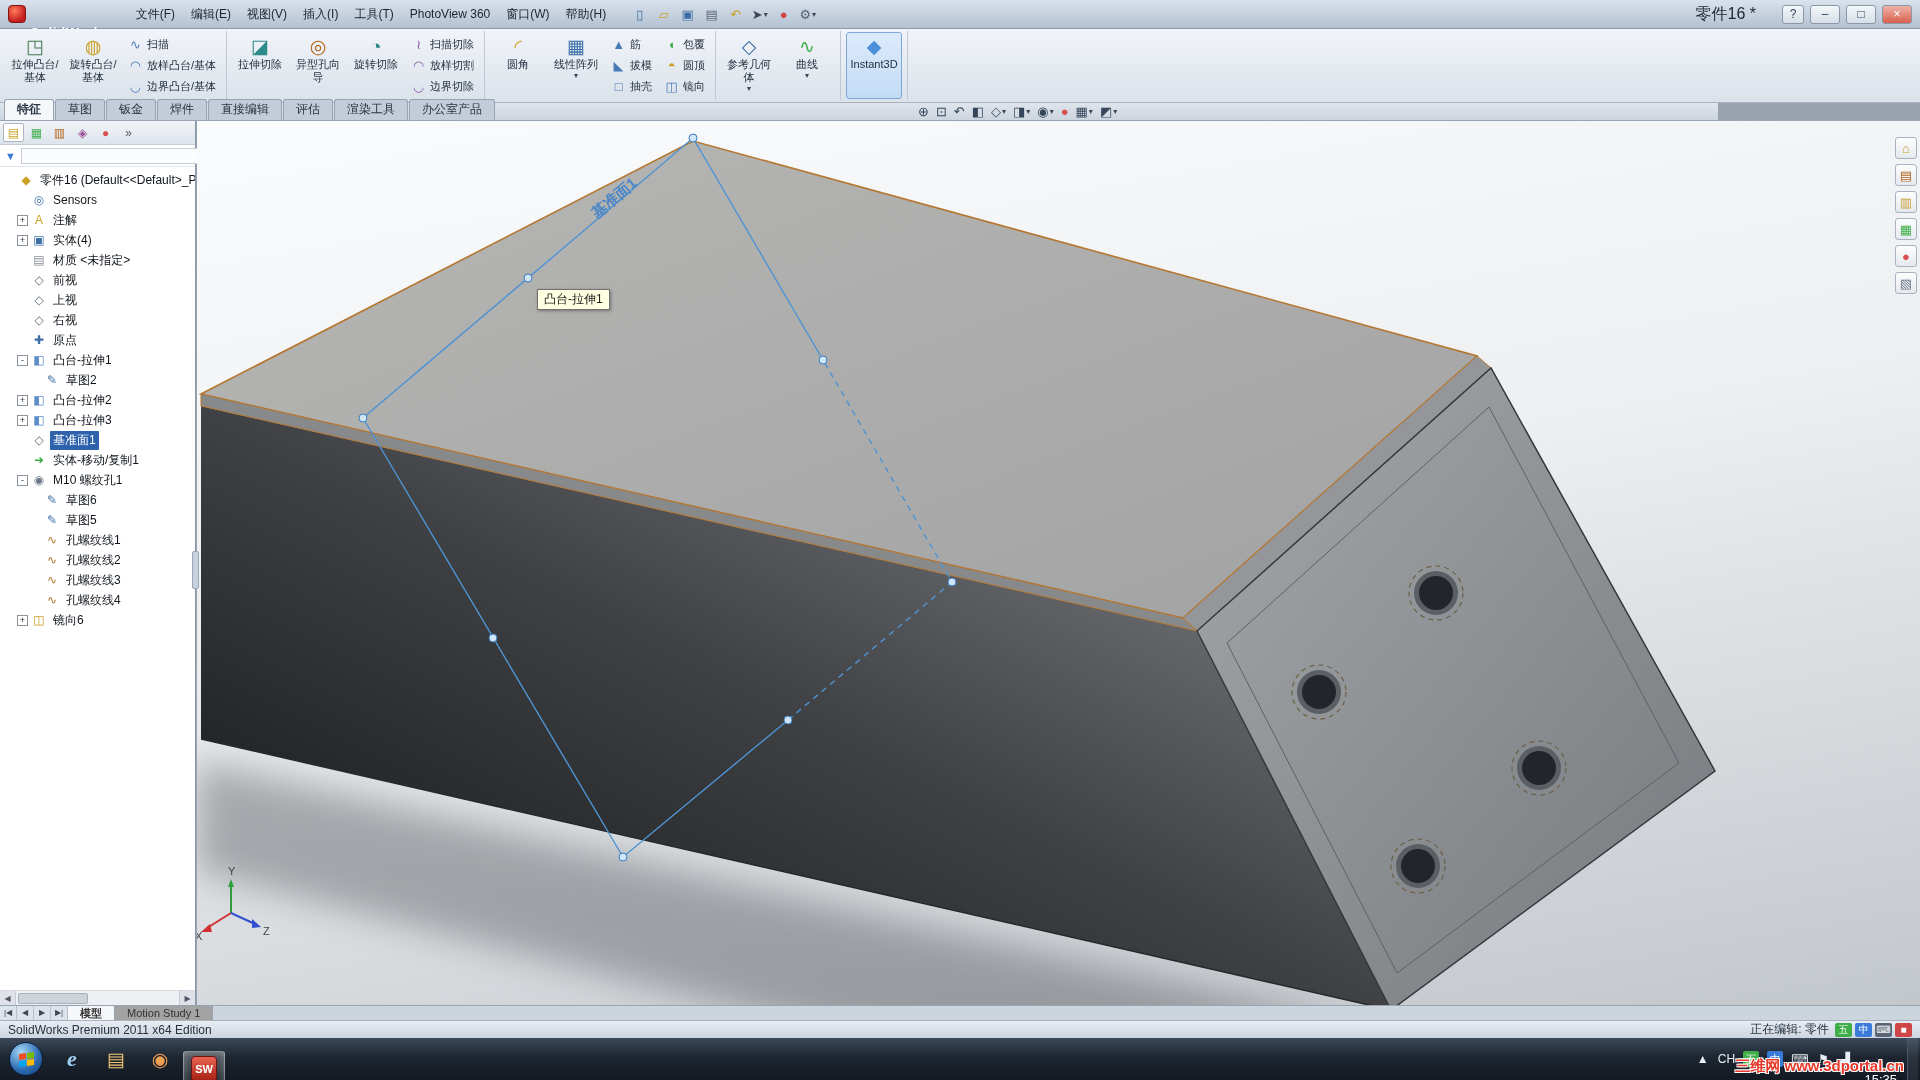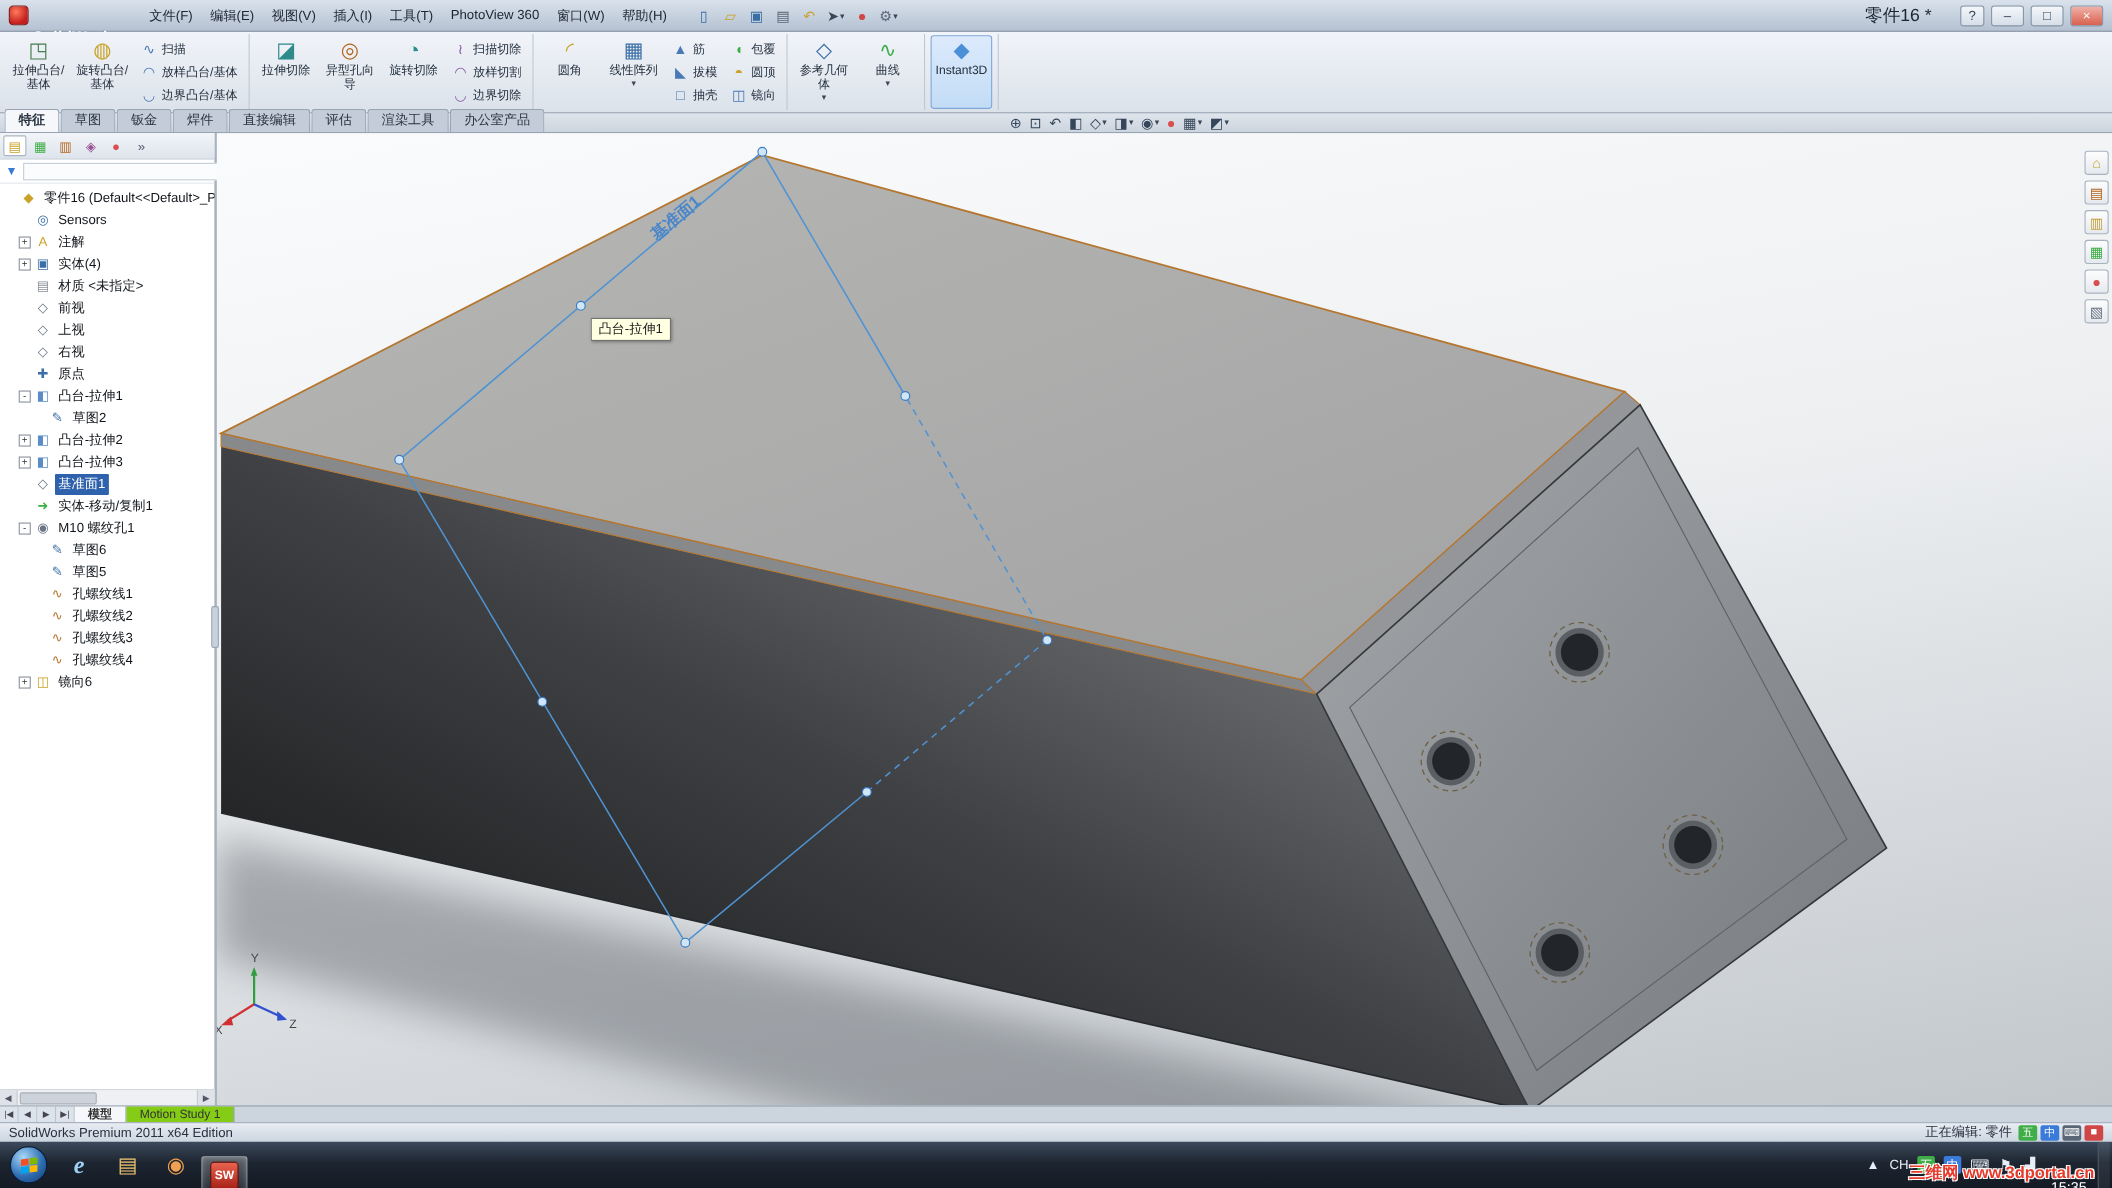--- a/index.html
+++ b/index.html
@@ -8,21 +8,21 @@
   .app { position:relative; width:1920px; height:1080px; background:#9aa4b0; overflow:hidden; }
 
   
   .titlebar { position:absolute; left:0; top:0; width:1920px; height:29px;
     background:linear-gradient(#d9e2ec,#b4c1d1); border-bottom:1px solid #8a97a8;
     display:flex; align-items:center; padding:0 8px; gap:4px; }
   .sw-logo { width:18px; height:18px; border-radius:4px; flex:none;
     background:radial-gradient(circle at 35% 30%, #ff7a5a, #c41e1e 70%); border:1px solid #7e1410; }
   .sw-name { color:#fff; font-weight:bold; font-size:14px; letter-spacing:.3px;
     text-shadow:0 1px 2px rgba(40,60,90,.9); margin-right:14px;margin-top:37px; }
-  .menubar { display:flex; }
+  .menubar { display:flex; align-items:center; }
   .menu-item { font-size:12px; color:#1c2430; padding:3px 8px; border-radius:2px; white-space:nowrap; }
   .qa { display:flex; align-items:center; margin-left:10px; gap:1px; }
   .qa-icon { height:21px; min-width:23px; padding:0 2px; display:flex; align-items:center; justify-content:center;
     font-size:13px; border-radius:3px; gap:1px; }
   .drop { font-size:8px; color:#3a4656; }
   .doc-title { margin-left:auto; font-size:16px; color:#1c2430; margin-right:20px; white-space:nowrap; }
   .helpbtn { width:22px; height:19px; border:1px solid #8a97a8; border-radius:3px; margin-left:2px;
     background:linear-gradient(#f4f7fa,#d6dee8); font-size:12px; color:#33425a;
     display:flex; align-items:center; justify-content:center; }
   .winbtn { width:30px; height:19px; border:1px solid #8a97a8; border-radius:3px; margin-left:2px;
@@ -39,21 +39,21 @@
     border:1px solid transparent; border-radius:3px; text-align:center; }
   .rbig.ractive { background:linear-gradient(#ddeafc,#c2dcf6); border-color:#7da7d9; }
   .ric { font-size:19px; height:23px; line-height:23px; }
   .rlabel { font-size:11px; line-height:13px; color:#24303e; width:50px; word-break:break-all; }
   .rstack { display:flex; flex-direction:column; justify-content:space-around; padding:2px 0; }
   .rsmall { display:flex; align-items:center; gap:4px; font-size:11px; color:#24303e;
     padding:1px 5px; white-space:nowrap; }
   .rsmall .ric { font-size:13px; height:15px; line-height:15px; width:15px; text-align:center; }
 
   
-  .tabrow { position:absolute; left:0; top:103px; width:1920px; height:18px;
+  .tabrow { position:absolute; left:0; top:103px; width:1718px; height:18px;
     background:linear-gradient(#dfe5ec,#ccd4de); border-bottom:1px solid #98a4b4; }
   .cmdtabs { position:absolute; left:4px; bottom:0; display:flex; }
   .cmdtab { font-size:12px; padding:1px 12px 2px 12px; color:#2a3442; background:#c3ccd8;
     border:1px solid #98a4b4; border-bottom:none; border-radius:3px 3px 0 0; margin-right:1px; }
   .cmdtab.active { background:#f5f7fa; font-weight:bold; }
   .headsup { position:absolute; left:918px; top:1px; display:flex; align-items:center; gap:7px; }
   .hicon { display:flex; align-items:center; gap:1px; font-size:13px; color:#35465a; }
 
   
   .main { position:absolute; left:0; top:121px; width:1920px; height:884px; }
@@ -94,21 +94,21 @@
     padding:1px 6px; font-size:12px; color:#222; box-shadow:1px 1px 3px rgba(0,0,0,.35); white-space:nowrap; }
   .taskpane { position:absolute; right:3px; top:16px; display:flex; flex-direction:column; gap:5px; }
   .tpicon { width:22px; height:22px; background:linear-gradient(#fdfdfd,#e5e9ee); border:1px solid #a8b2c0;
     border-radius:3px; display:flex; align-items:center; justify-content:center; font-size:13px; }
 
   
   .sheettabs { position:absolute; left:0; top:1005px; width:1920px; height:15px; background:#ccd4de;
     border-top:1px solid #98a4b4; display:flex; align-items:stretch; font-size:11px; }
   .stnav { width:17px; text-align:center; font-size:8px; line-height:14px; color:#445;
     background:#dde3ea; border-right:1px solid #b8c2cf; }
-  .sheettab { padding:0 12px; line-height:14px; background:#84cc16; color:#333; border-right:1px solid #98a4b4; }
+  .sheettab { padding:0 12px; line-height:14px; background:#a3a3a3; color:#333; border-right:1px solid #98a4b4; }
   .sheettab.active { background:#f5f7fa; font-weight:bold; }
 
   
   .statusbar { position:absolute; left:0; top:1020px; width:1920px; height:18px;
     background:linear-gradient(#e9edf3,#ccd5e0); border-top:1px solid #a8b2c0;
     display:flex; align-items:center; font-size:12px; color:#27313f; padding:0 8px; }
   .sb-right { margin-left:auto; display:flex; align-items:center; gap:6px; }
   .sb-ime { display:inline-flex; gap:3px; }
   .ime-icon { width:17px; height:14px; border-radius:2px; color:#fff; font-size:10px;
     display:inline-flex; align-items:center; justify-content:center; }

